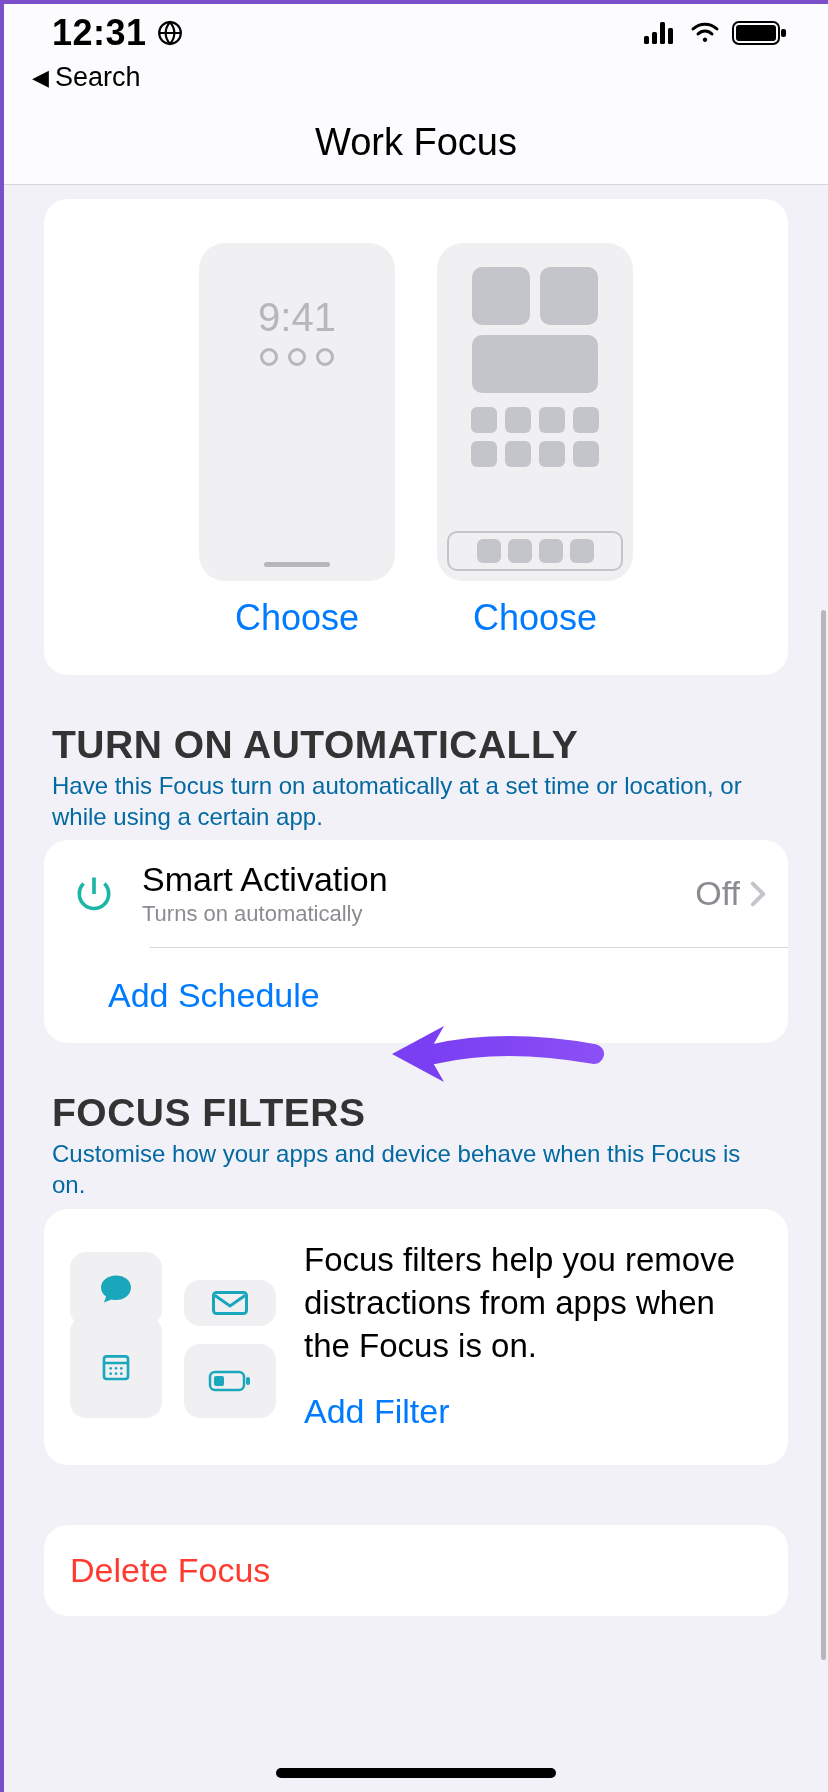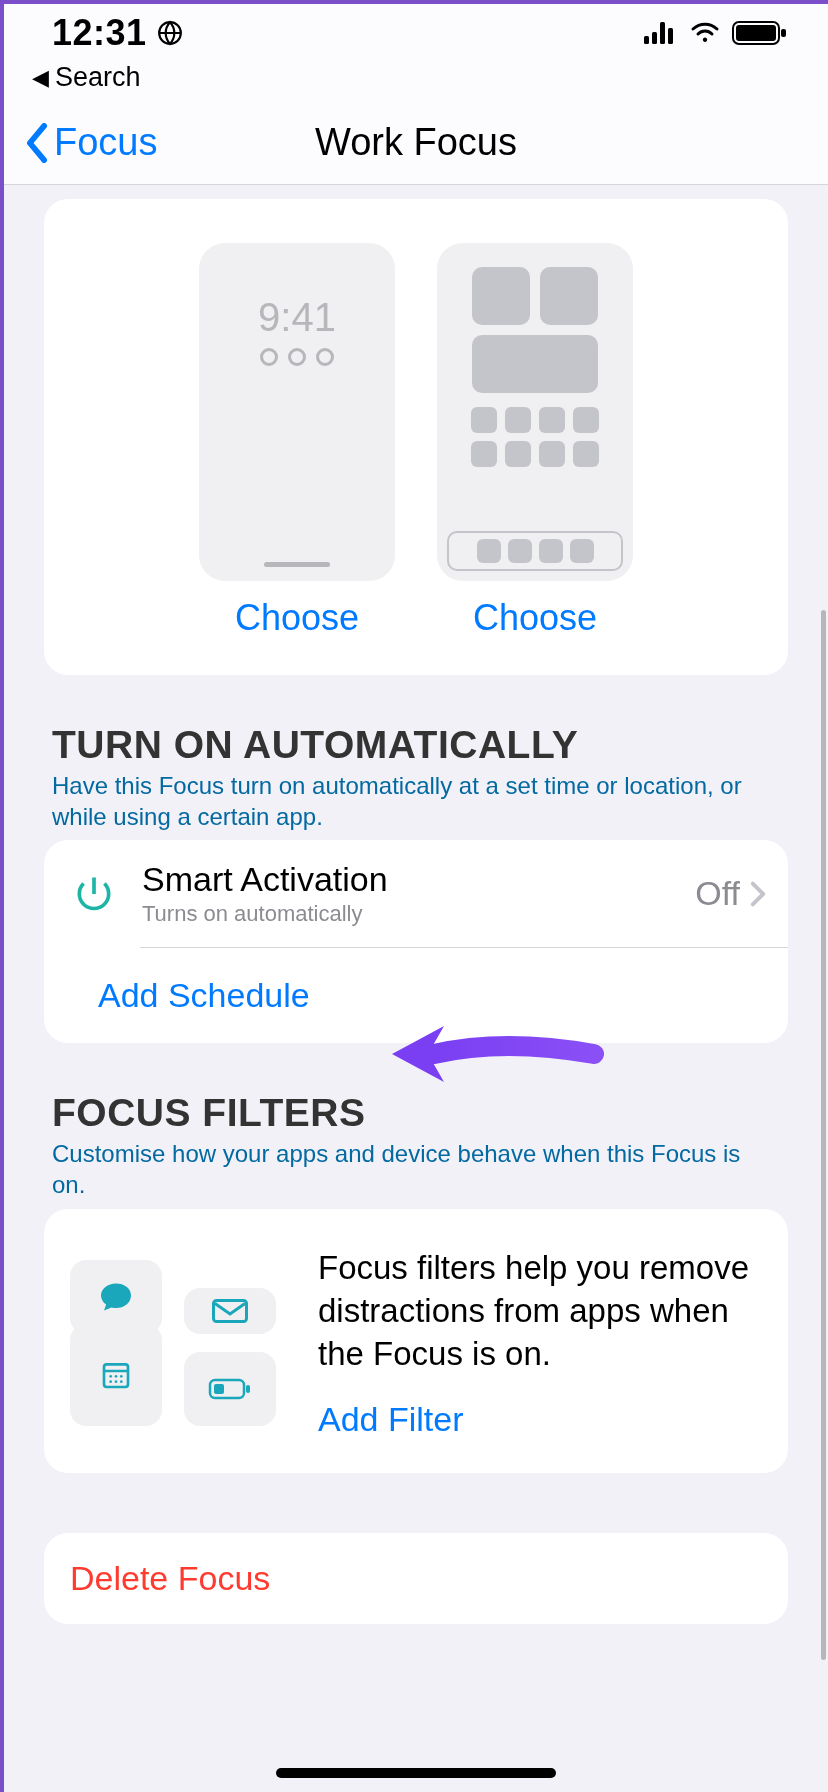--- a/index.html
+++ b/index.html
@@ -226,27 +226,27 @@
 }
 .row-tail {
   display: flex;
   align-items: center;
   gap: 10px;
   color: #8b8b91;
   font-size: 34px;
 }
 .chev-right { display: inline-flex; }
 .row-link .row-title { color: #007aff; }
-.row-link { padding-left: 54px; }
+.row-link { padding-left: 54px; margin-left: 10px; }
 
 
 .filters-card {
   display: flex;
-  gap: 42px;
-  padding: 38px 26px 34px 26px;
+  gap: 28px;
+  padding: 30px 26px 34px 26px;
 }
 .filter-icons {
   display: grid;
   grid-template-columns: 92px 92px;
   grid-template-rows: 74px 74px;
   gap: 18px 22px;
   align-content: center;
 }
 .filter-tile {
   background: #f0f0f2;
@@ -351,28 +351,20 @@
     </span>
   </div>
 </div>
 
 <div class="back-search">
   <span class="tri">◀</span>
   <span>Search</span>
 </div>
 
 <div class="navbar">
-  <div class="back">
-    <span class="chev">
-      <svg width="26" height="40" viewBox="0 0 16 28">
-          <path d="M13 2 3 14l10 12" stroke="#007aff" stroke-width="4" fill="none" stroke-linecap="round" stroke-linejoin="round"></path>
-        </svg>
-    </span>
-    <span>Focus</span>
-  </div>
   <div class="title">Work Focus</div>
 </div>
 
 <div class="content">
 
   <div class="card screens-card">
     <div class="screen-col">
       <div class="phone-frame">
         <div class="lock-time">9:41</div>
         <div class="lock-dots">

